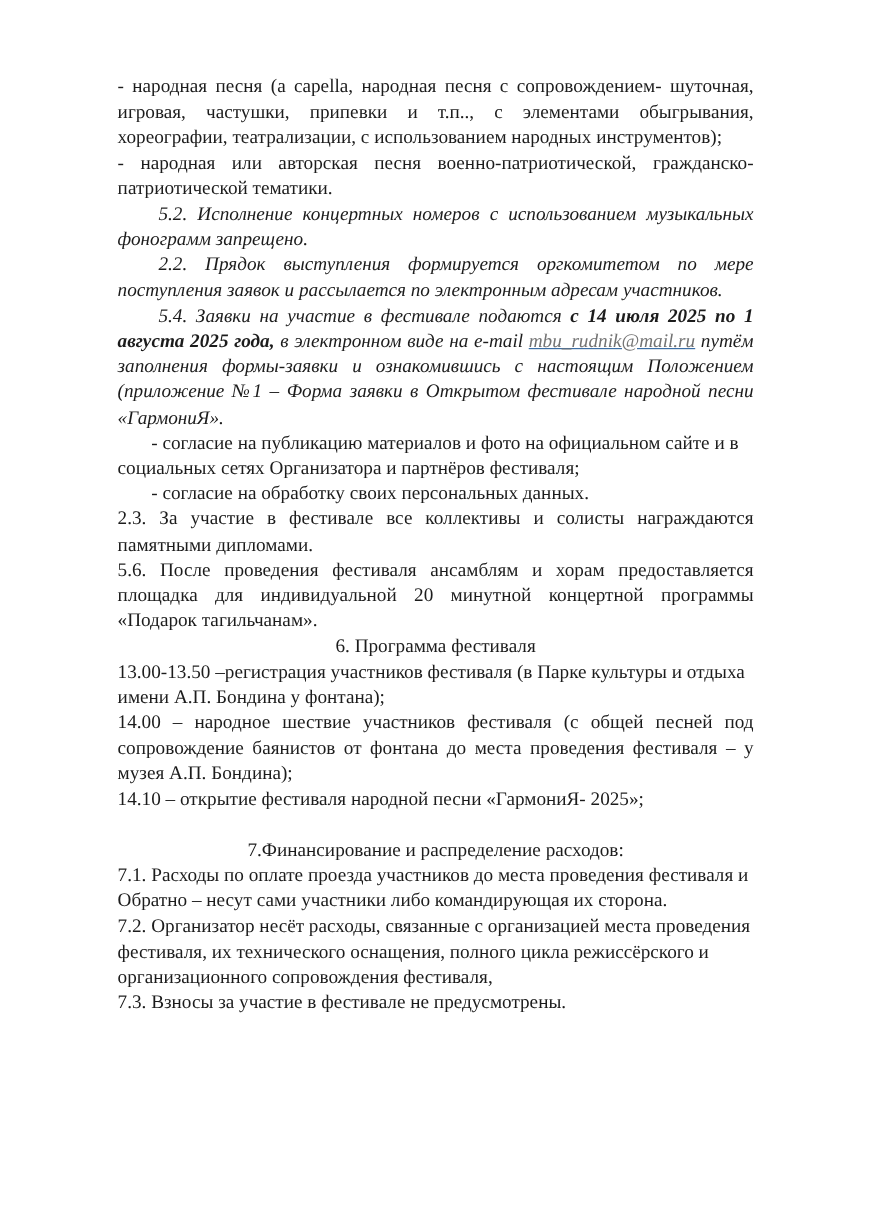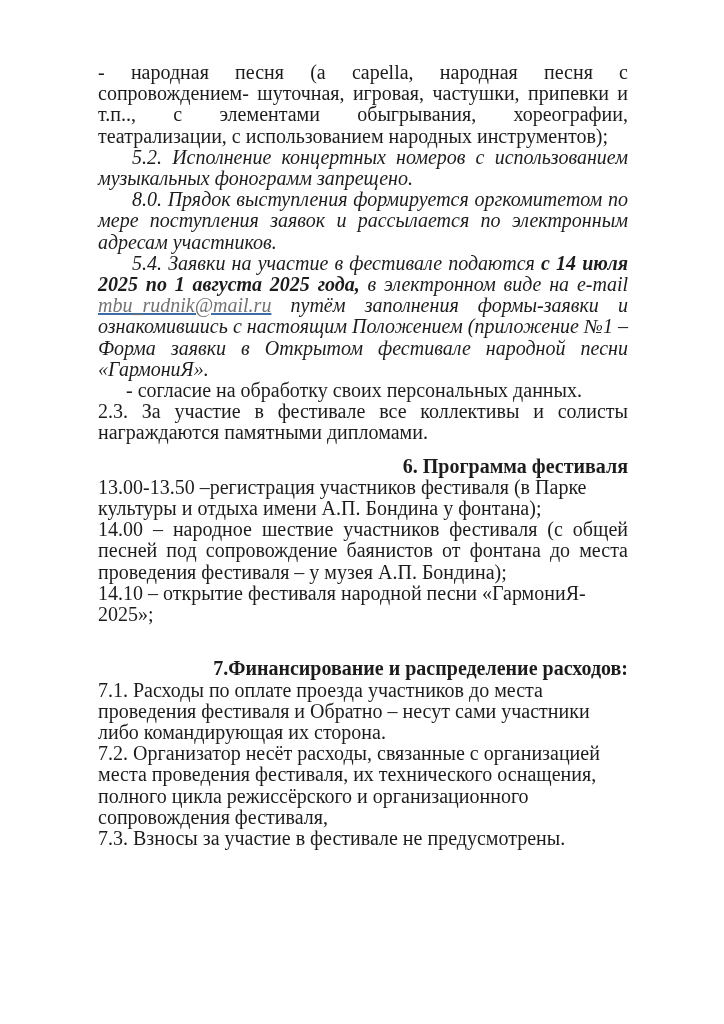--- a/index.html
+++ b/index.html
@@ -15,21 +15,21 @@
     background: #ffffff;
     overflow: hidden;
     box-sizing: border-box;
   }
   .content {
     position: absolute;
     left: 98px;
     top: 62px;
     width: 530px;
     font-family: "Liberation Serif", "DejaVu Serif", serif;
-    font-size: 20px;
+    font-size: 16px;
     line-height: 21.2px;
     color: #1c1c1c;
     -webkit-font-smoothing: antialiased;
   }
   p {
     margin: 0;
     padding: 0;
   }
   .just {
     text-align: justify;
@@ -45,54 +45,56 @@
   .ind-sm {
     text-indent: 28px;
   }
   .ind-lg {
     text-indent: 40px;
   }
   b, .b {
     font-weight: bold;
   }
   .heading {
-    font-weight: bold;
-    text-align: right;
-    margin-top: 12px;
+    font-weight: normal;
+    text-align: center;
   }
   .link {
     color: #737373;
     text-decoration: underline;
     text-decoration-color: #3c6ea5;
   }
   .spacer {
     height: 21.2px;
   }
 </style>
 </head>
 <body>
 
 <div class="page">
   <div class="content">
 
     <p class="just">- народная песня (a capella, народная песня с сопровождением- шуточная, игровая, частушки, припевки и т.п.., с элементами обыгрывания, хореографии, театрализации, с использованием народных инструментов);</p>
 
+    <p class="just">- народная или авторская песня военно-патриотической, гражданско-патриотической тематики.</p>
 
     <p class="just ind">5.2. Исполнение концертных номеров с использованием музыкальных фонограмм запрещено.</p>
 
-    <p class="just ind">8.0. Прядок выступления формируется оргкомитетом по мере поступления заявок и рассылается по электронным адресам участников.</p>
+    <p class="just ind">2.2. Прядок выступления формируется оргкомитетом по мере поступления заявок и рассылается по электронным адресам участников.</p>
 
     <p class="just ind"><span>5.4. Заявки на участие в фестивале подаются </span><b>с 14 июля 2025 по 1 августа 2025 года,</b><span> в электронном виде на e-mail </span><a class="link" href="#">mbu_rudnik@mail.ru</a><span> путём заполнения формы-заявки и ознакомившись с настоящим Положением (приложение №1 – Форма заявки в Открытом фестивале народной песни «ГармониЯ».</span></p>
 
 
+    <p class="left ind-sm">-  согласие на публикацию материалов и фото на официальном сайте и в социальных сетях Организатора и партнёров фестиваля;</p>
 
     <p class="left ind-sm">- согласие на обработку своих персональных данных.</p>
 
     <p class="just">2.3. За участие в фестивале все коллективы и солисты награждаются памятными дипломами.</p>
 
+    <p class="just">5.6. После проведения фестиваля ансамблям и хорам предоставляется площадка для индивидуальной 20 минутной концертной программы «Подарок тагильчанам».</p>
 
     <p class="heading">6. Программа фестиваля</p>
 
     <p class="left">13.00-13.50 –регистрация участников фестиваля (в Парке культуры и отдыха имени А.П. Бондина у фонтана);</p>
 
     <p class="just">14.00 – народное шествие участников фестиваля (с общей песней под сопровождение баянистов от фонтана до места проведения фестиваля – у музея А.П. Бондина);</p>
 
     <p class="left">14.10 – открытие фестиваля народной песни «ГармониЯ- 2025»;</p>
 
 

